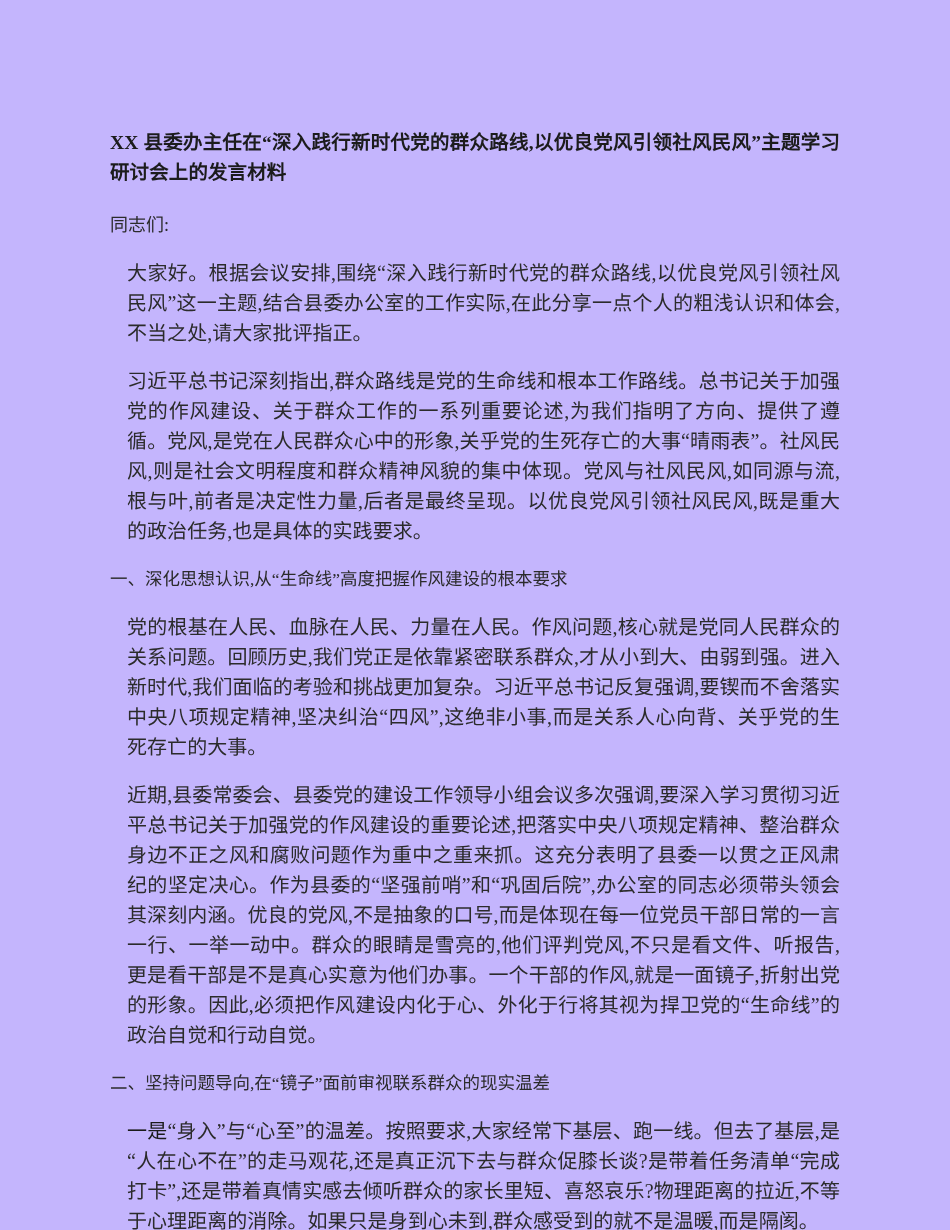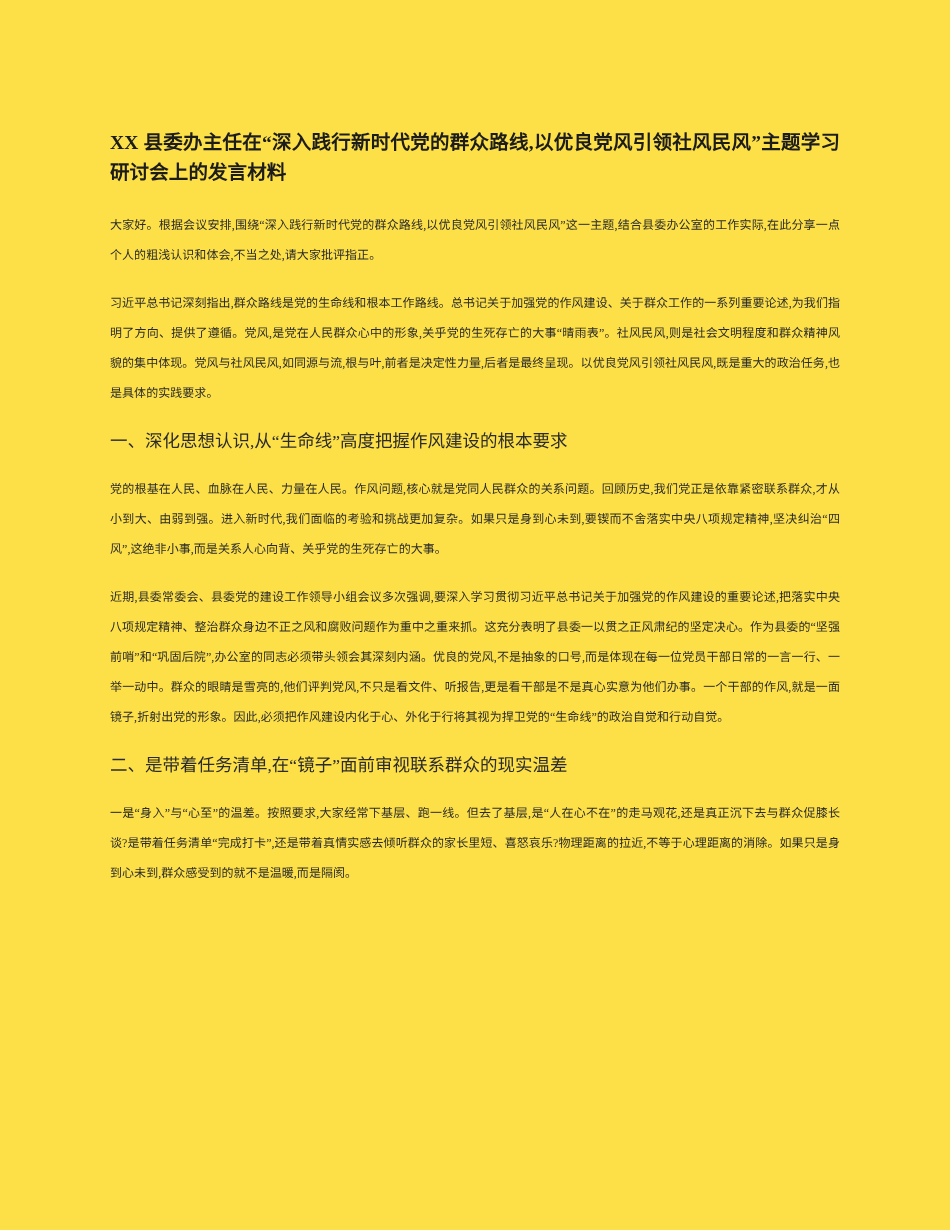--- a/index.html
+++ b/index.html
@@ -14,21 +14,21 @@
     overflow: hidden;
     font-family: "Liberation Serif", "DejaVu Serif", serif;
     color: #2b2b2b;
     -webkit-font-smoothing: antialiased;
   }
 
   .page {
     box-sizing: border-box;
     width: 950px;
     height: 1230px;
-    background: #fde047;
+    background: #c4b5fd;
     padding: 128px 110px 8px 110px;
   }
 
   .doc-body {
     width: 730px;
   }
 
   
   .doc-title {
     font-family: "Liberation Serif", "DejaVu Serif", serif;
@@ -45,23 +45,23 @@
   
   .salutation {
     font-size: 18px;
     line-height: 30px;
     margin: 0 0 18px 0;
     color: #2b2b2b;
   }
 
   
   .para {
-    font-size: 12px;
+    font-size: 20px;
     line-height: 30px;
-    margin: 0 0 18px 0;
+    margin: 0 0 18px 17px;
     text-align: justify;
     text-justify: inter-ideograph;
     color: #2b2b2b;
     letter-spacing: 0.05px;
   }
   .para:last-child { margin-bottom: 0; }
 
   
   .section-heading {
     font-size: 17.5px;
@@ -82,25 +82,26 @@
   .para-body { }
 </style>
 </head>
 <body>
 
 <div class="page">
   <div class="doc-body">
 
     <h1 class="doc-title">XX 县委办主任在“深入践行新时代党的群众路线,以优良党风引领社风民风”主题学习研讨会上的发言材料</h1>
 
+    <p class="salutation">同志们:</p>
 
     <div id="blocks-container">
         <p class="para"><span class="para-body">大家好。根据会议安排,围绕“深入践行新时代党的群众路线,以优良党风引领社风民风”这一主题,结合县委办公室的工作实际,在此分享一点个人的粗浅认识和体会,不当之处,请大家批评指正。</span></p>
         <p class="para"><span class="para-body">习近平总书记深刻指出,群众路线是党的生命线和根本工作路线。总书记关于加强党的作风建设、关于群众工作的一系列重要论述,为我们指明了方向、提供了遵循。党风,是党在人民群众心中的形象,关乎党的生死存亡的大事“晴雨表”。社风民风,则是社会文明程度和群众精神风貌的集中体现。党风与社风民风,如同源与流,根与叶,前者是决定性力量,后者是最终呈现。以优良党风引领社风民风,既是重大的政治任务,也是具体的实践要求。</span></p>
         <p class="section-heading"><span class="para-body">一、深化思想认识,从“生命线”高度把握作风建设的根本要求</span></p>
-        <p class="para"><span class="para-body">党的根基在人民、血脉在人民、力量在人民。作风问题,核心就是党同人民群众的关系问题。回顾历史,我们党正是依靠紧密联系群众,才从小到大、由弱到强。进入新时代,我们面临的考验和挑战更加复杂。如果只是身到心未到,要锲而不舍落实中央八项规定精神,坚决纠治“四风”,这绝非小事,而是关系人心向背、关乎党的生死存亡的大事。</span></p>
+        <p class="para"><span class="para-body">党的根基在人民、血脉在人民、力量在人民。作风问题,核心就是党同人民群众的关系问题。回顾历史,我们党正是依靠紧密联系群众,才从小到大、由弱到强。进入新时代,我们面临的考验和挑战更加复杂。习近平总书记反复强调,要锲而不舍落实中央八项规定精神,坚决纠治“四风”,这绝非小事,而是关系人心向背、关乎党的生死存亡的大事。</span></p>
         <p class="para"><span class="para-body">近期,县委常委会、县委党的建设工作领导小组会议多次强调,要深入学习贯彻习近平总书记关于加强党的作风建设的重要论述,把落实中央八项规定精神、整治群众身边不正之风和腐败问题作为重中之重来抓。这充分表明了县委一以贯之正风肃纪的坚定决心。作为县委的“坚强前哨”和“巩固后院”,办公室的同志必须带头领会其深刻内涵。优良的党风,不是抽象的口号,而是体现在每一位党员干部日常的一言一行、一举一动中。群众的眼睛是雪亮的,他们评判党风,不只是看文件、听报告,更是看干部是不是真心实意为他们办事。一个干部的作风,就是一面镜子,折射出党的形象。因此,必须把作风建设内化于心、外化于行将其视为捍卫党的“生命线”的政治自觉和行动自觉。</span></p>
-        <p class="section-heading"><span class="para-body">二、是带着任务清单,在“镜子”面前审视联系群众的现实温差</span></p>
+        <p class="section-heading"><span class="para-body">二、坚持问题导向,在“镜子”面前审视联系群众的现实温差</span></p>
         <p class="para"><span class="lead">一是</span><span class="para-body">“身入”与“心至”的温差。按照要求,大家经常下基层、跑一线。但去了基层,是“人在心不在”的走马观花,还是真正沉下去与群众促膝长谈?是带着任务清单“完成打卡”,还是带着真情实感去倾听群众的家长里短、喜怒哀乐?物理距离的拉近,不等于心理距离的消除。如果只是身到心未到,群众感受到的就不是温暖,而是隔阂。</span></p>
       </div>
 
   </div>
 </div>
 
 </body></html>

